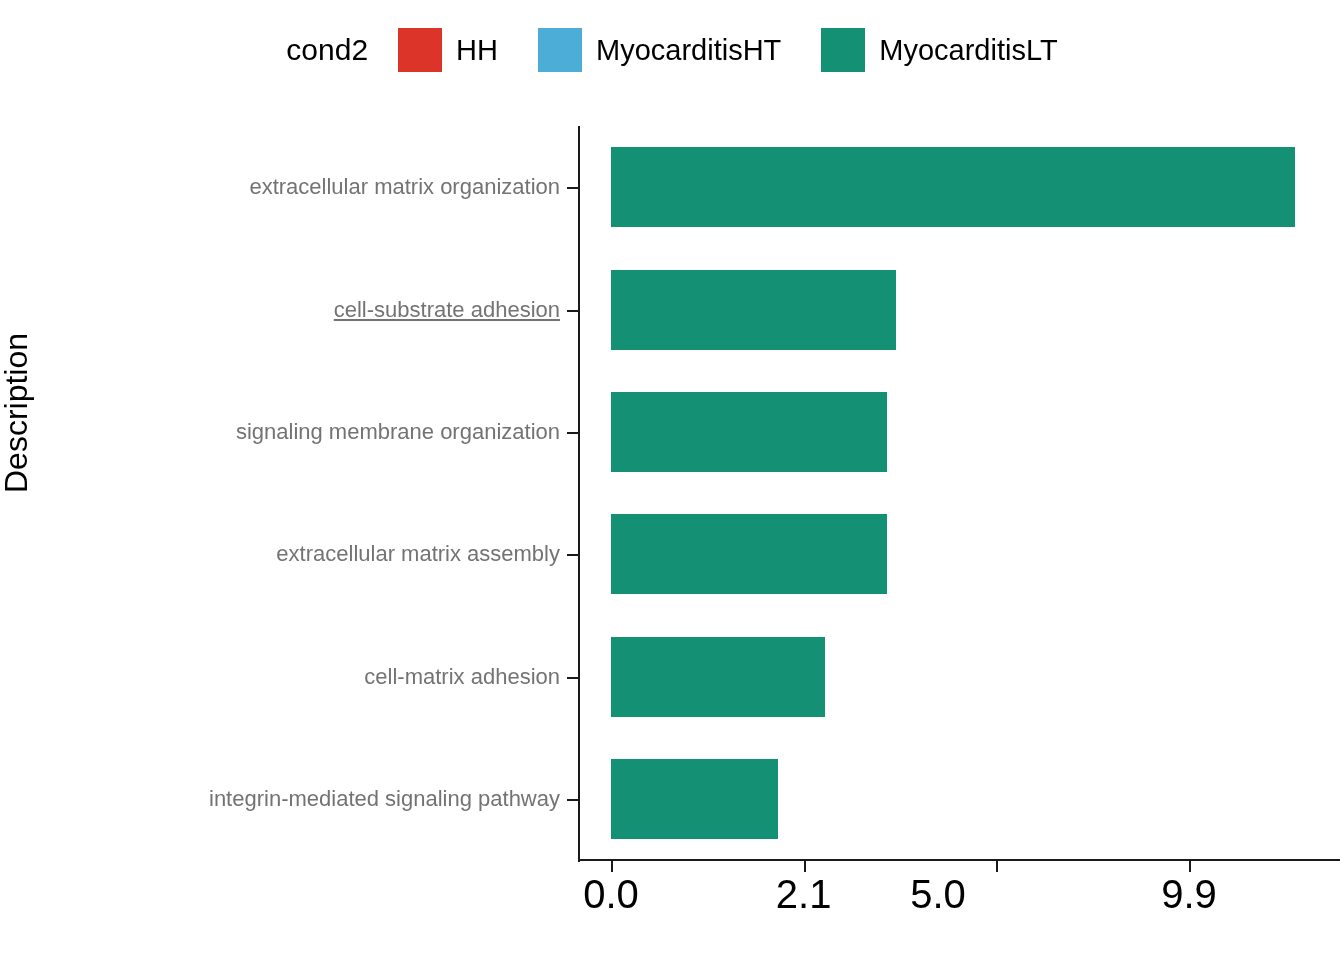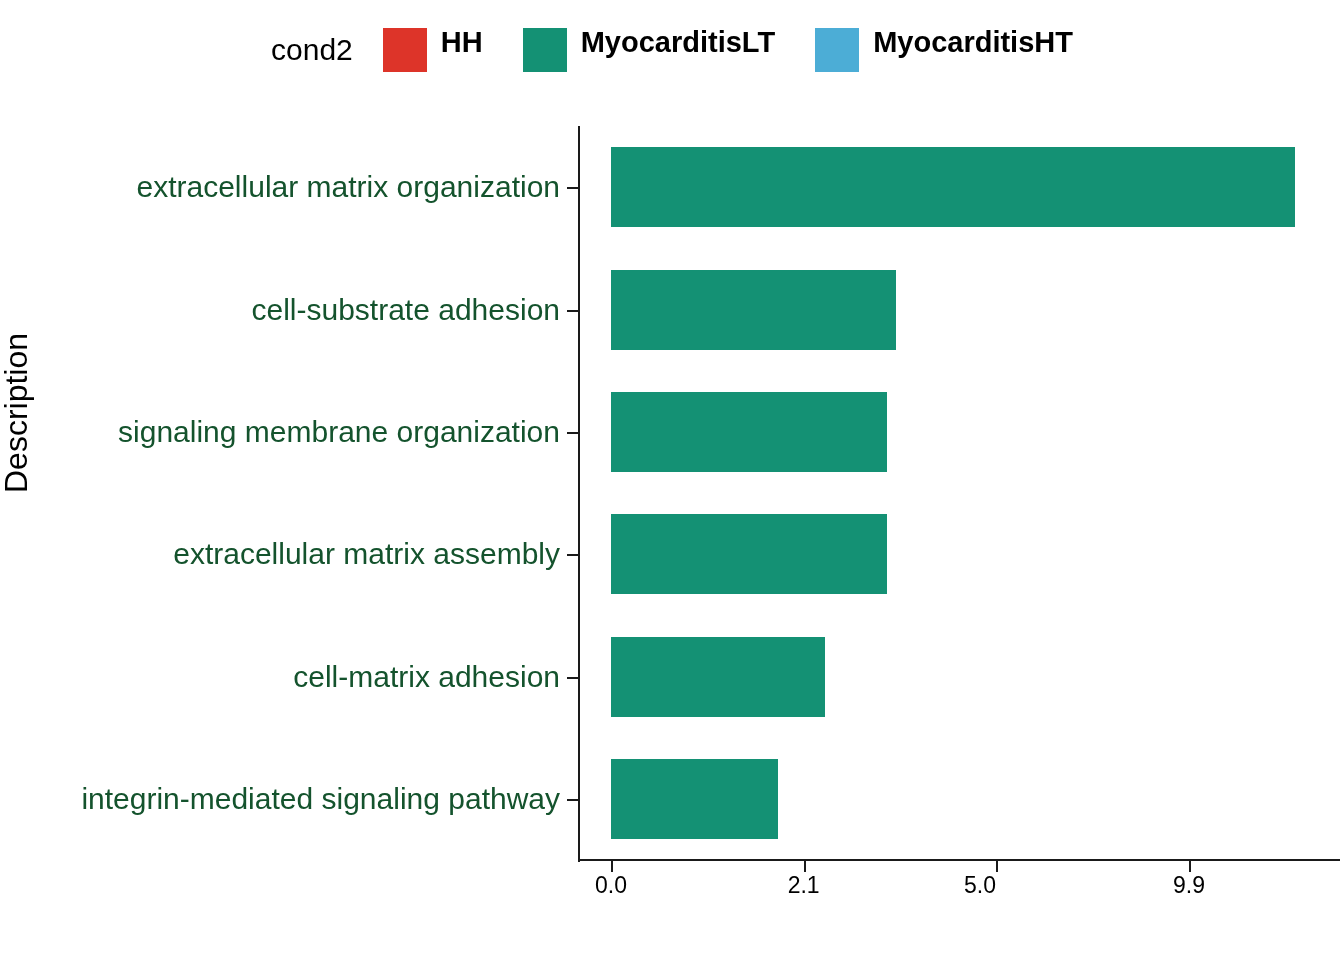--- a/index.html
+++ b/index.html
@@ -36,22 +36,22 @@
   }
   .legend-title {
     font-size: 30px;
     line-height: 1;
     color: #000;
     margin-right: 18px;
     white-space: nowrap;
   }
   .legend-item {
     display: flex;
-    white-space: nowrap;
-    font-weight: bold;
+    align-items: center;
+    white-space: nowrap;
   }
   .legend-key {
     width: 44px;
     height: 44px;
     display: inline-block;
     flex: 0 0 auto;
   }
   .legend-label {
     font-size: 29px;
     line-height: 1;
@@ -104,39 +104,39 @@
   .xtick-mark {
     position: absolute;
     top: 861px;
     width: 2px;
     height: 11px;
     background: #1a1a1a;
   }
   .xtick-label {
     position: absolute;
     top: 874px;
-    font-size: 23px;
+    font-size: 40px;
     line-height: 1;
     color: #000;
     transform: translateX(-50%);
     white-space: nowrap;
   }
   .ytick-mark {
     position: absolute;
     left: 567px;
     width: 11px;
     height: 2px;
     background: #1a1a1a;
   }
   .ytick-label {
     position: absolute;
     right: 1344px;
-    font-size: 30px;
-    line-height: 1;
-    color: #14532d;
+    font-size: 22px;
+    line-height: 1;
+    color: #737373;
     white-space: nowrap;
     transform: translateY(-50%);
     text-align: right;
   }
 
   .axis-title-x {
     position: absolute;
     left: 578px;
     top: 910px;
     width: 762px;
@@ -164,27 +164,27 @@
 
   <div class="legend">
     <span class="legend-title">cond2</span>
 
     <span class="legend-item">
       <span class="legend-key" id="key0" style="background: rgb(221, 52, 41);"></span>
       <span class="legend-label">HH</span>
     </span>
 
     <span class="legend-item">
+      <span class="legend-key" id="key1" style="background: rgb(76, 173, 214);"></span>
+      <span class="legend-label">MyocarditisHT</span>
+    </span>
+
+    <span class="legend-item">
       <span class="legend-key" id="key2" style="background: rgb(20, 145, 116);"></span>
       <span class="legend-label">MyocarditisLT</span>
-    </span>
-
-    <span class="legend-item">
-      <span class="legend-key" id="key1" style="background: rgb(76, 173, 214);"></span>
-      <span class="legend-label">MyocarditisHT</span>
     </span>
   </div>
 
   <div class="panel">
     <div class="bars" id="bars-layer">
         <div class="bar" style="top: 21.1667px; height: 80px; width: 683.611px; background: rgb(20, 145, 116);"></div>
         <div class="bar" style="top: 143.5px; height: 80px; width: 285.159px; background: rgb(20, 145, 116);"></div>
         <div class="bar" style="top: 265.833px; height: 80px; width: 275.911px; background: rgb(20, 145, 116);"></div>
         <div class="bar" style="top: 388.167px; height: 80px; width: 275.911px; background: rgb(20, 145, 116);"></div>
         <div class="bar" style="top: 510.5px; height: 80px; width: 214.255px; background: rgb(20, 145, 116);"></div>
@@ -194,29 +194,29 @@
 
   <div class="axis-y-line"></div>
   <div class="axis-x-line"></div>
 
   <div id="xticks-layer">
       <div class="xtick-mark" style="left: 611px;"></div>
       <div class="xtick-label" style="left: 611px;">0.0</div>
       <div class="xtick-mark" style="left: 803.675px;"></div>
       <div class="xtick-label" style="left: 803.675px;">2.1</div>
       <div class="xtick-mark" style="left: 996.35px;"></div>
-      <div class="xtick-label" style="left: 980px;">5.0</div>
+      <div class="xtick-label" style="left: 938px;">5.0</div>
       <div class="xtick-mark" style="left: 1189.03px;"></div>
       <div class="xtick-label" style="left: 1189.03px;">9.9</div>
     </div>
   <div id="yticks-layer">
       <div class="ytick-mark" style="top: 187.167px;"></div>
       <div class="ytick-label" style="right: 784px; top: 187.167px;">extracellular matrix organization</div>
       <div class="ytick-mark" style="top: 309.5px;"></div>
-      <div class="ytick-label" style="right: 784px; top: 309.5px;">cell-substrate adhesion</div>
+      <div class="ytick-label" style="right: 784px; top: 309.5px; text-decoration: underline;">cell-substrate adhesion</div>
       <div class="ytick-mark" style="top: 431.833px;"></div>
       <div class="ytick-label" style="right: 784px; top: 431.833px;">signaling membrane organization</div>
       <div class="ytick-mark" style="top: 554.167px;"></div>
       <div class="ytick-label" style="right: 784px; top: 554.167px;">extracellular matrix assembly</div>
       <div class="ytick-mark" style="top: 676.5px;"></div>
       <div class="ytick-label" style="right: 784px; top: 676.5px;">cell-matrix adhesion</div>
       <div class="ytick-mark" style="top: 798.833px;"></div>
       <div class="ytick-label" style="right: 784px; top: 798.833px;">integrin-mediated signaling pathway</div>
     </div>
 

